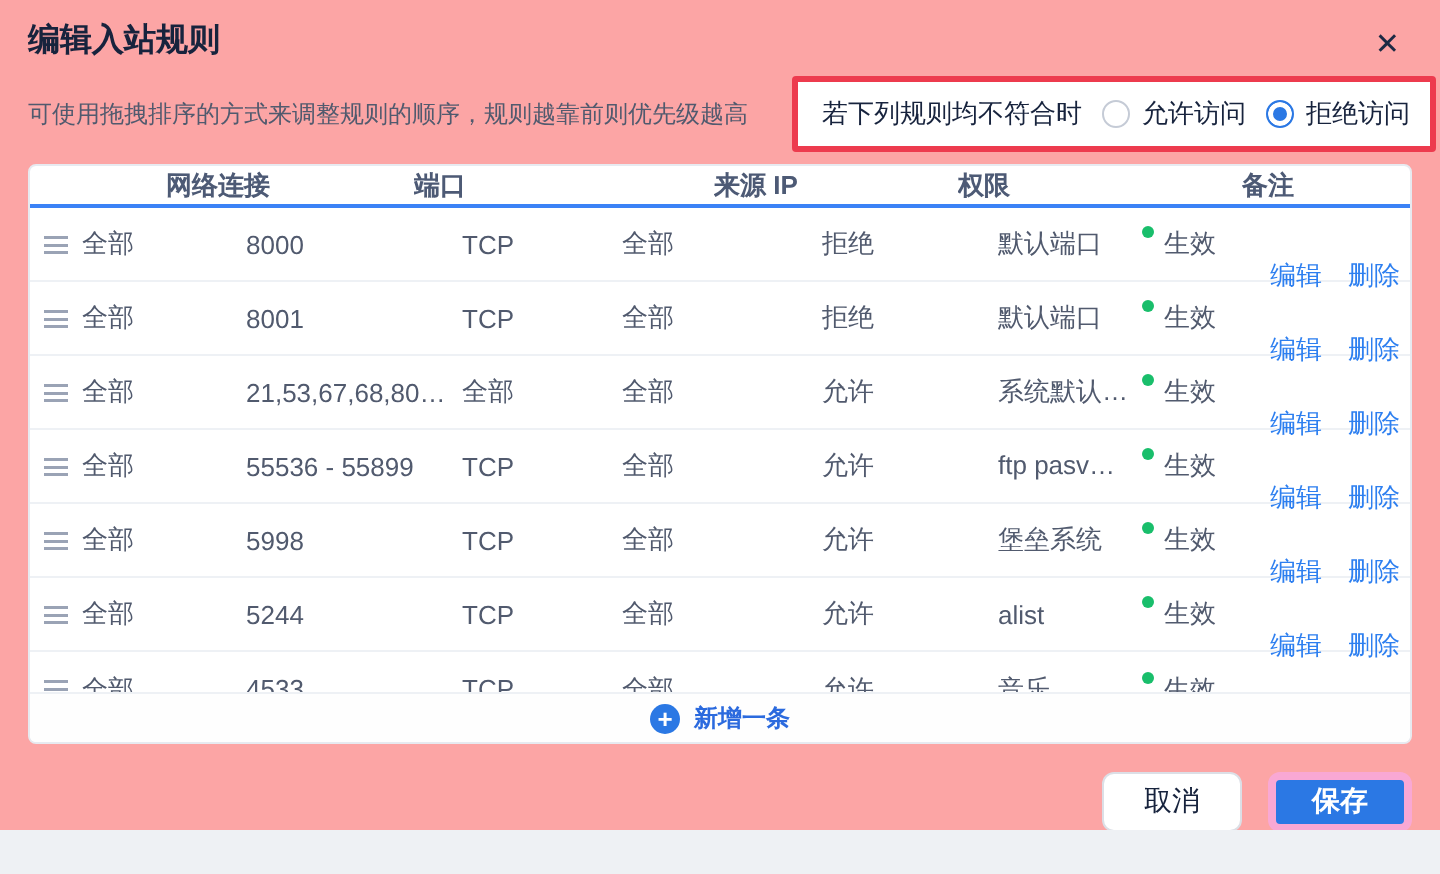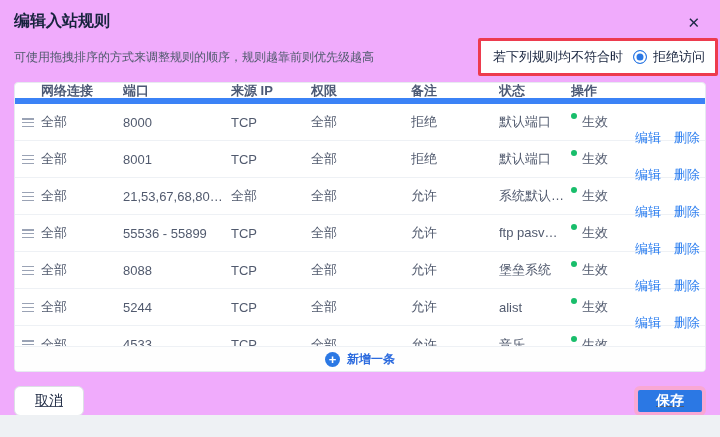--- a/index.html
+++ b/index.html
@@ -1,19 +1,19 @@
 <!DOCTYPE html>
 <html><head>
 <meta charset="utf-8">
 <style>
   html,body{margin:0;padding:0;background:#eef1f4;}
   *{box-sizing:border-box;}
   .stage{
     position:relative;width:720px;height:422px;overflow:hidden;
-    background:#f0abfc;
+    background:#fca5a5;
     font-family:"Liberation Sans","DejaVu Sans",sans-serif;
     color:#515a6e;
   }
   
   .dlg-header{display:flex;align-items:flex-start;justify-content:space-between;padding:10px 16px 0 14px;}
   .dlg-title{font-size:16px;font-weight:bold;color:#17233d;line-height:22px;}
   .close-btn{font-size:15px;color:#1c2a44;cursor:pointer;line-height:18px;padding:2px 4px;margin-top:2px;}
   
   .hint-row{display:flex;align-items:center;justify-content:space-between;padding:0 2px 0 14px;margin-top:2px;height:42px;}
   .hint-text{font-size:12px;color:#515a6e;white-space:nowrap;}
@@ -32,21 +32,21 @@
     border:1px solid #2b78e4;background:#2b78e4;
     box-shadow:inset 0 0 0 2.5px #ffffff, inset 0 0 0 7px #2b78e4;
   }
   .radio-label{font-size:13px;color:#17233d;}
   
   .rule-table{
     margin:4px 14px 0 14px;border:1px solid #e7eaf0;border-radius:4px;
     overflow:hidden;background:#fff;
   }
   .tr{display:grid;grid-template-columns:26px 82px 108px 80px 100px 88px 72px 64px 1fr;align-items:center;}
-  .thead{height:21px;border-bottom:6px solid #3b82f6;}
+  .thead{height:21px;border-bottom:2px solid #3b82f6;gap:42px;}
   .thead .th{font-size:13px;font-weight:bold;color:#4d5a75;white-space:nowrap;}
   .tbody{height:242px;overflow:hidden;}
   .tbody .tr{height:37px;border-bottom:1px solid #eef1f5;}
   .tbody .tr:last-child{border-bottom:none;}
   .td,.th{font-size:13px;white-space:nowrap;overflow:hidden;text-overflow:ellipsis;padding-right:6px;}
   .td-handle{display:flex;justify-content:center;padding-right:0;}
   .drag-handle{
     width:12px;height:9px;cursor:grab;
     background:repeating-linear-gradient(to bottom,#9aa3b5 0px,#9aa3b5 1.5px,transparent 1.5px,transparent 3.8px);
   }
@@ -58,21 +58,21 @@
     height:25px;display:flex;align-items:center;justify-content:center;gap:7px;
     border-top:1px solid #eef1f5;background:#fefefe;cursor:pointer;
   }
   .plus-icon{
     width:15px;height:15px;border-radius:50%;background:#2b78e4;color:#fff;
     display:flex;align-items:center;justify-content:center;
     font-size:13px;line-height:15px;font-weight:bold;
   }
   .add-label{color:#2b6ade;font-size:12px;font-weight:bold;}
   
-  .dlg-footer{display:flex;justify-content:space-between;gap:13px;margin:14px 14px 0 14px;text-decoration:underline;}
+  .dlg-footer{display:flex;justify-content:flex-end;gap:13px;margin:14px 14px 0 14px;}
   .btn{
     height:30px;min-width:70px;padding:0 18px;border-radius:6px;
     font-size:14px;display:flex;align-items:center;justify-content:center;cursor:pointer;
     font-family:inherit;
   }
   .btn-cancel{background:#fff;border:1px solid #dcdfe6;color:#17233d;}
   .btn-save{background:#2b78e4;border:4px solid #f9a8d4;color:#fff;font-weight:bold;}
   .bottom-strip{position:absolute;left:0;bottom:0;width:720px;height:7px;background:#eef1f4;}
 </style>
 </head>
@@ -82,20 +82,24 @@
 
   <div class="dlg-header">
     <div class="dlg-title">编辑入站规则</div>
     <div class="close-btn">✕</div>
   </div>
 
   <div class="hint-row">
     <div class="hint-text">可使用拖拽排序的方式来调整规则的顺序，规则越靠前则优先级越高</div>
     <div class="fallback-box">
       <span class="fallback-label">若下列规则均不符合时</span>
+      <span class="radio-opt">
+        <span class="radio-circle"></span>
+        <span class="radio-label">允许访问</span>
+      </span>
       <span class="radio-opt checked">
         <span class="radio-circle"></span>
         <span class="radio-label">拒绝访问</span>
       </span>
     </div>
   </div>
 
   <div class="rule-table">
     <div class="tr thead">
       <div class="th"></div>
@@ -187,21 +191,21 @@
       <a class="link">编辑</a>
       <a class="link">删除</a>
     </div>
   </div>
 
   <div class="tr">
     <div class="td td-handle">
       <span class="drag-handle"></span>
     </div>
     <div class="td">全部</div>
-    <div class="td">8088</div>
+    <div class="td">5998</div>
     <div class="td">TCP</div>
     <div class="td">全部</div>
     <div class="td">允许</div>
     <div class="td">堡垒系统</div>
     <div class="td td-status">
       <span class="dot"></span>
       <span>生效</span>
     </div>
     <div class="td td-ops">
       <a class="link">编辑</a>

